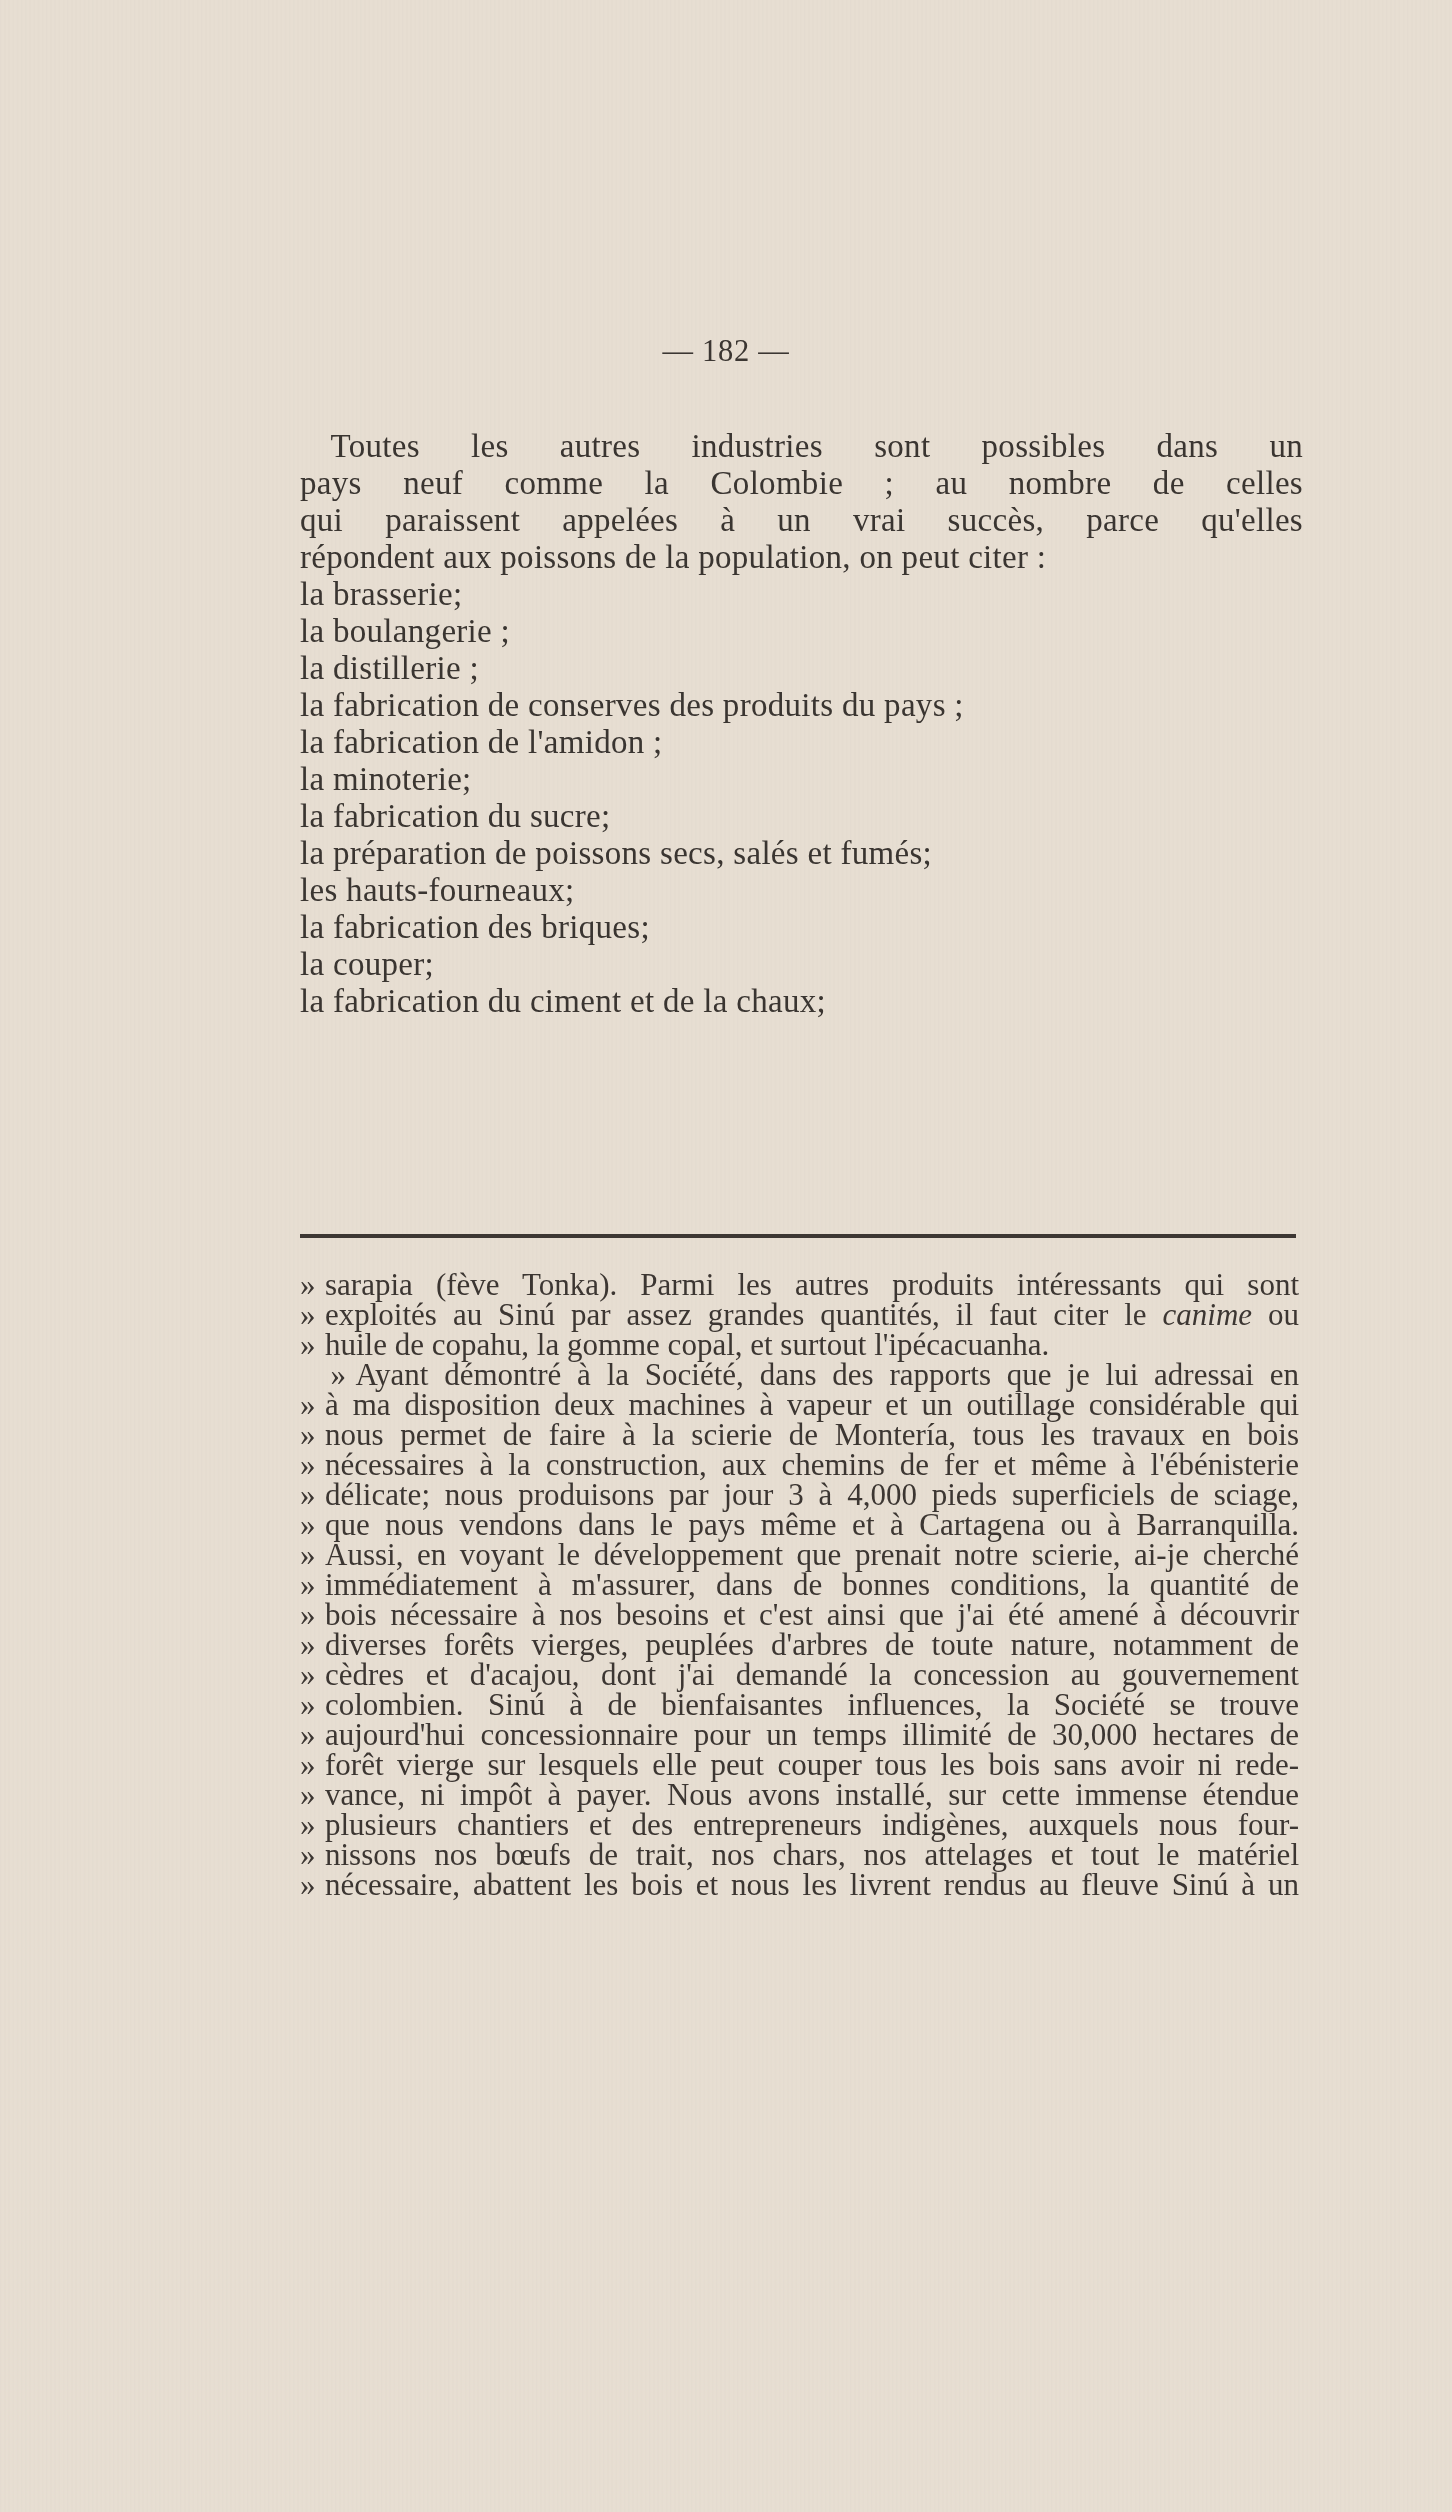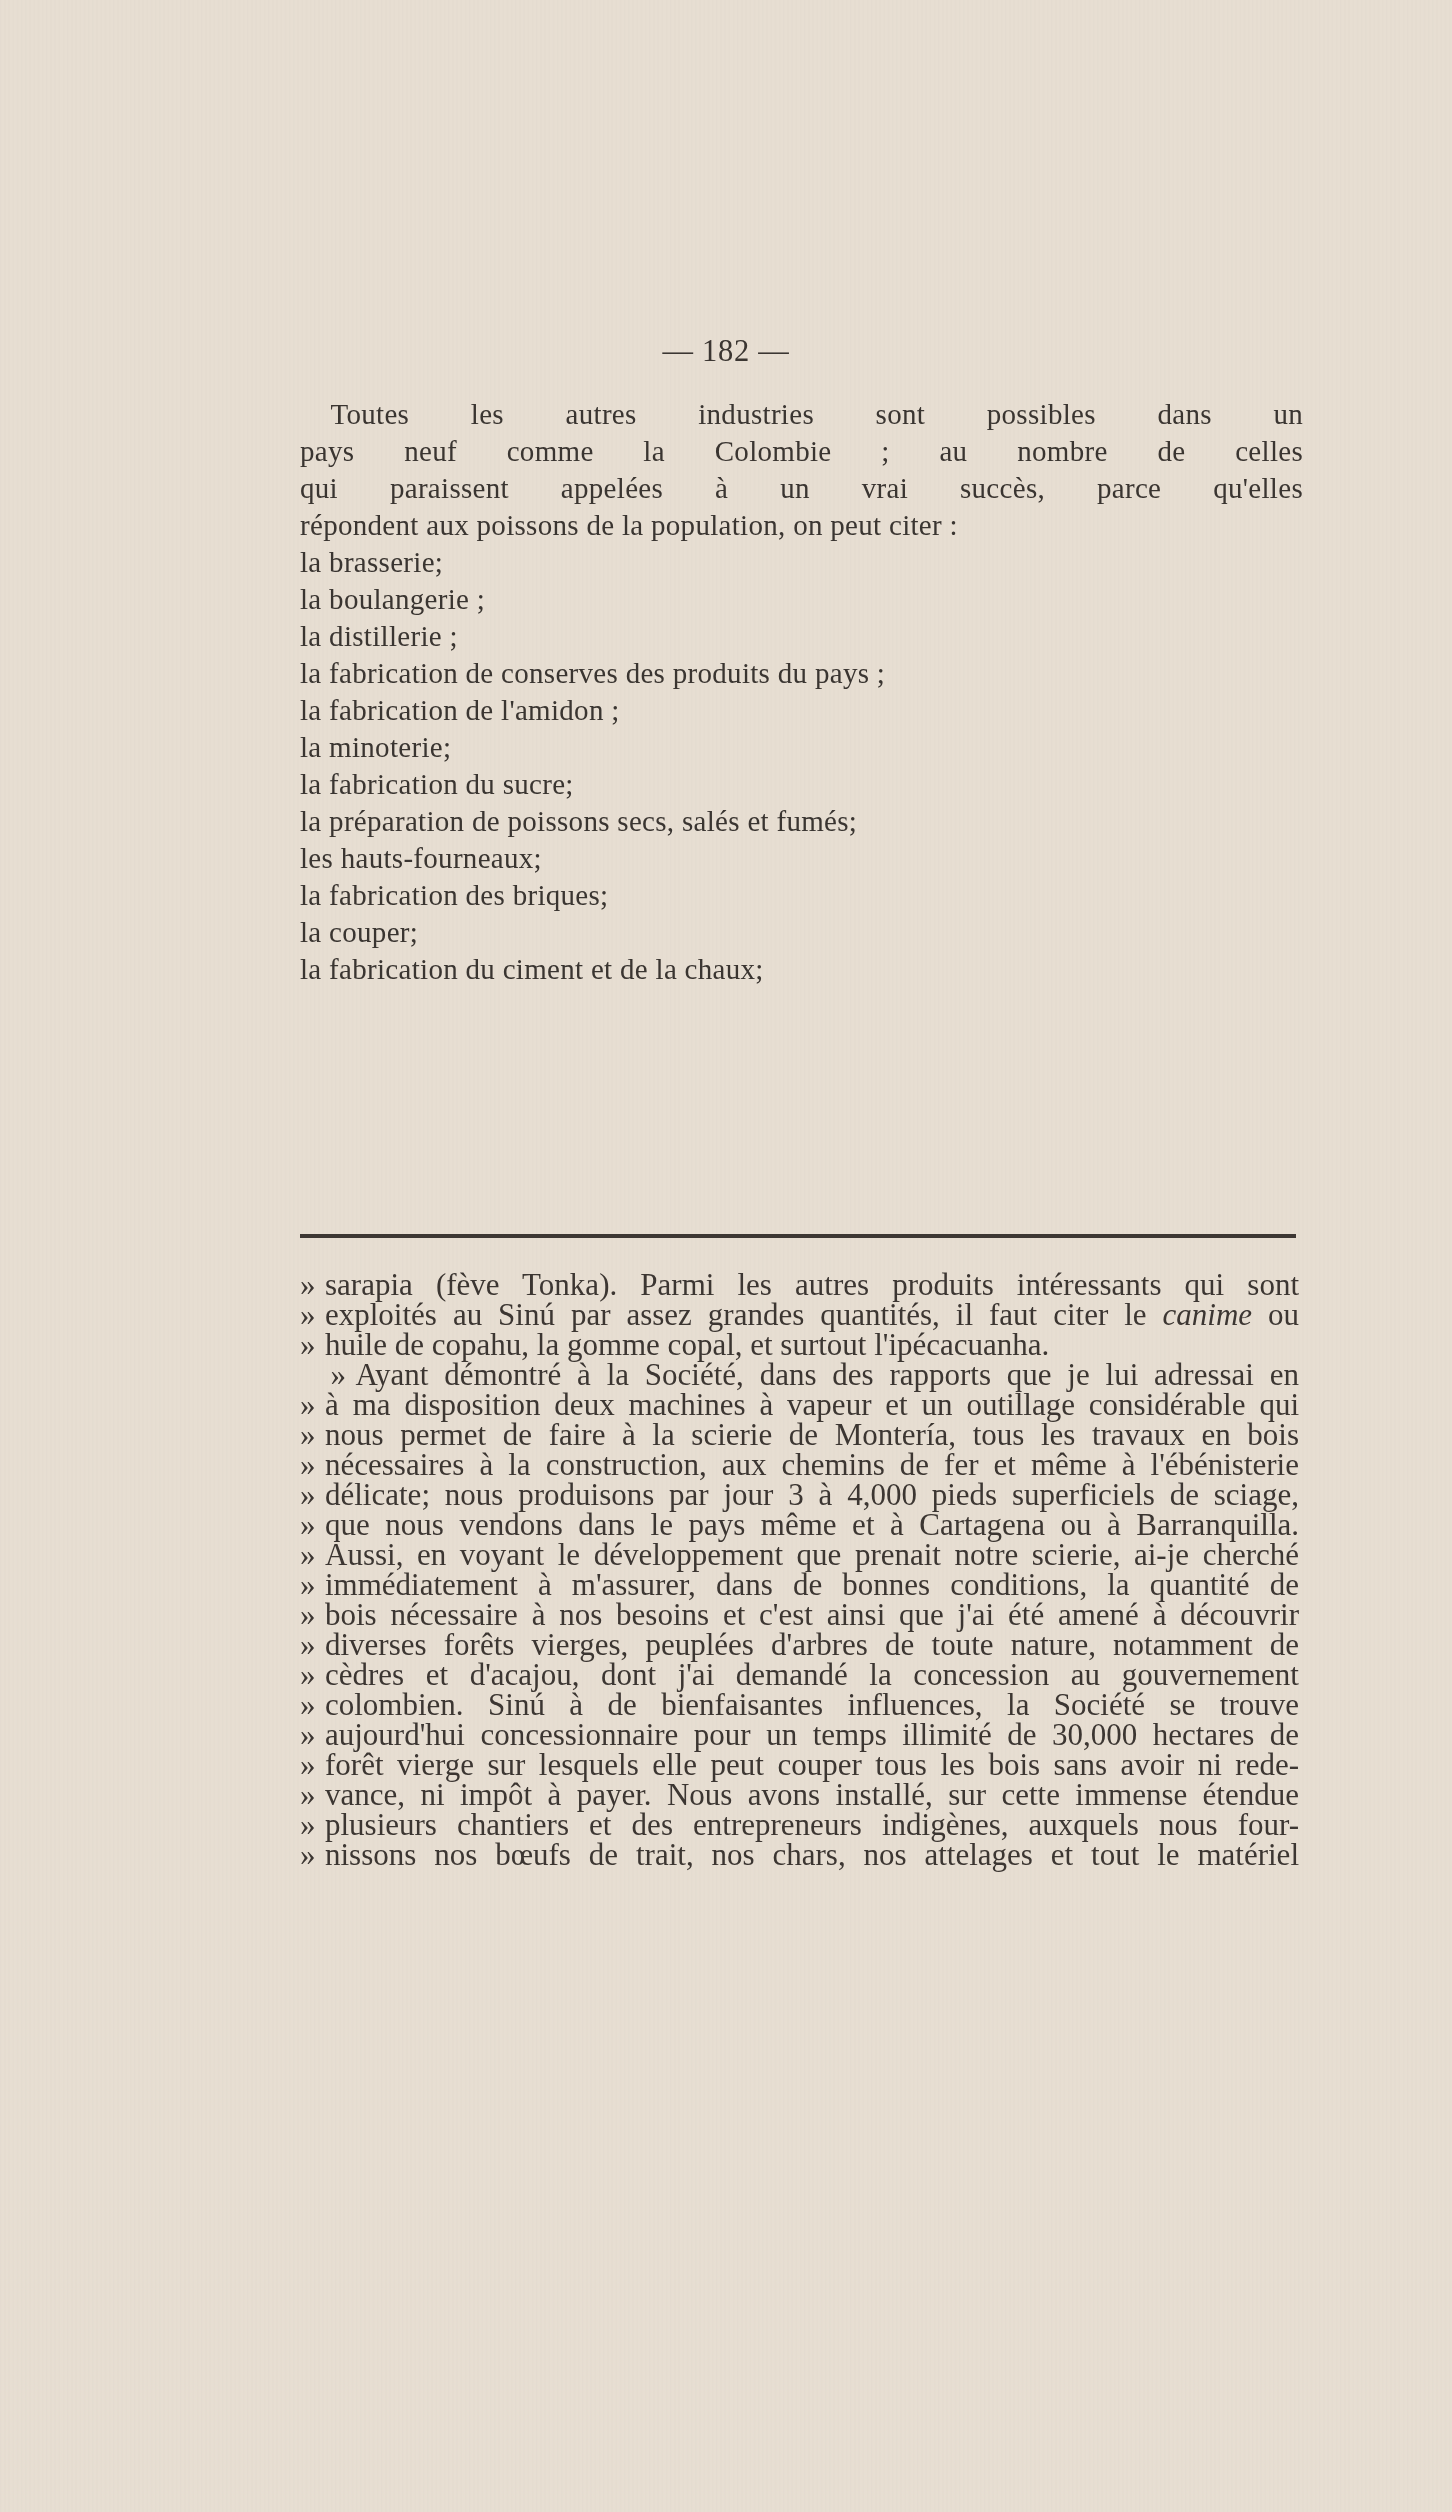--- a/index.html
+++ b/index.html
@@ -29,23 +29,23 @@
       left: 0;
       width: 1452px;
       text-align: center;
       font-size: 30.5px;
       letter-spacing: 0.7px;
       color: #3b3632;
     }
     .body-text {
       position: absolute;
       left: 300px;
-      top: 396px;
+      top: 428px;
       width: 1003px;
-      font-size: 29px;
+      font-size: 33px;
       line-height: 37px;
       color: #3a3531;
     }
     .body-text .line {
       display: block;
       white-space: nowrap;
       text-align: justify;
       text-align-last: justify;
       letter-spacing: 0.3px;
     }
@@ -137,16 +137,17 @@
     <span class="line"><span class="q">»</span><span>immédiatement à m'assurer, dans de bonnes conditions, la quantité de</span></span>
     <span class="line"><span class="q">»</span><span>bois nécessaire à nos besoins et c'est ainsi que j'ai été amené à découvrir</span></span>
     <span class="line"><span class="q">»</span><span>diverses forêts vierges, peuplées d'arbres de toute nature, notamment de</span></span>
     <span class="line"><span class="q">»</span><span>cèdres et d'acajou, dont j'ai demandé la concession au gouvernement</span></span>
     <span class="line"><span class="q">»</span><span>colombien. Sinú à de bienfaisantes influences, la Société se trouve</span></span>
     <span class="line"><span class="q">»</span><span>aujourd'hui concessionnaire pour un temps illimité de 30,000 hectares de</span></span>
     <span class="line"><span class="q">»</span><span>forêt vierge sur lesquels elle peut couper tous les bois sans avoir ni rede-</span></span>
     <span class="line"><span class="q">»</span><span>vance, ni impôt à payer. Nous avons installé, sur cette immense étendue</span></span>
     <span class="line"><span class="q">»</span><span>plusieurs chantiers et des entrepreneurs indigènes, auxquels nous four-</span></span>
     <span class="line"><span class="q">»</span><span>nissons nos bœufs de trait, nos chars, nos attelages et tout le matériel</span></span>
+    <span class="line"><span class="q">»</span><span>nécessaire, abattent les bois et nous les livrent rendus au fleuve Sinú à un</span></span>
   </div>
 
 </div>
 
 
 </body></html>

